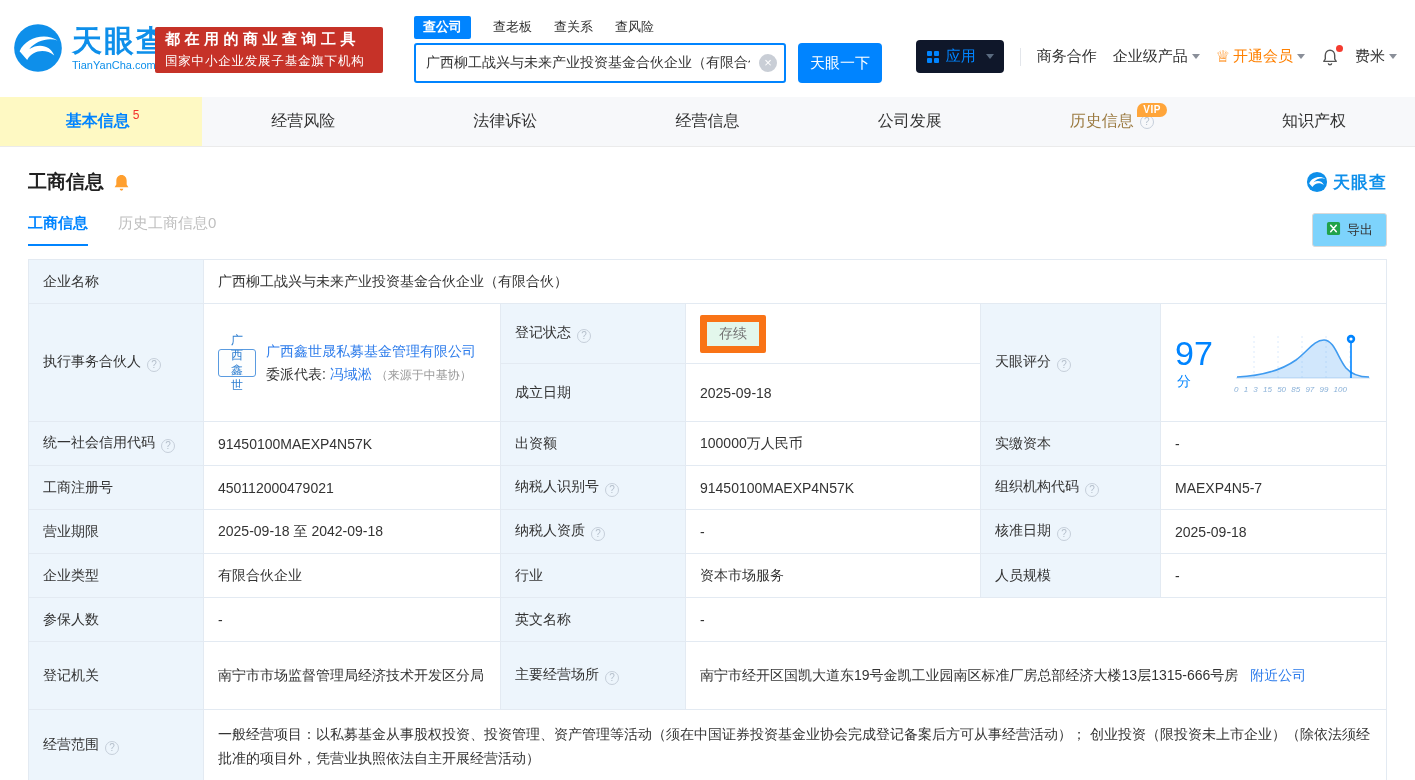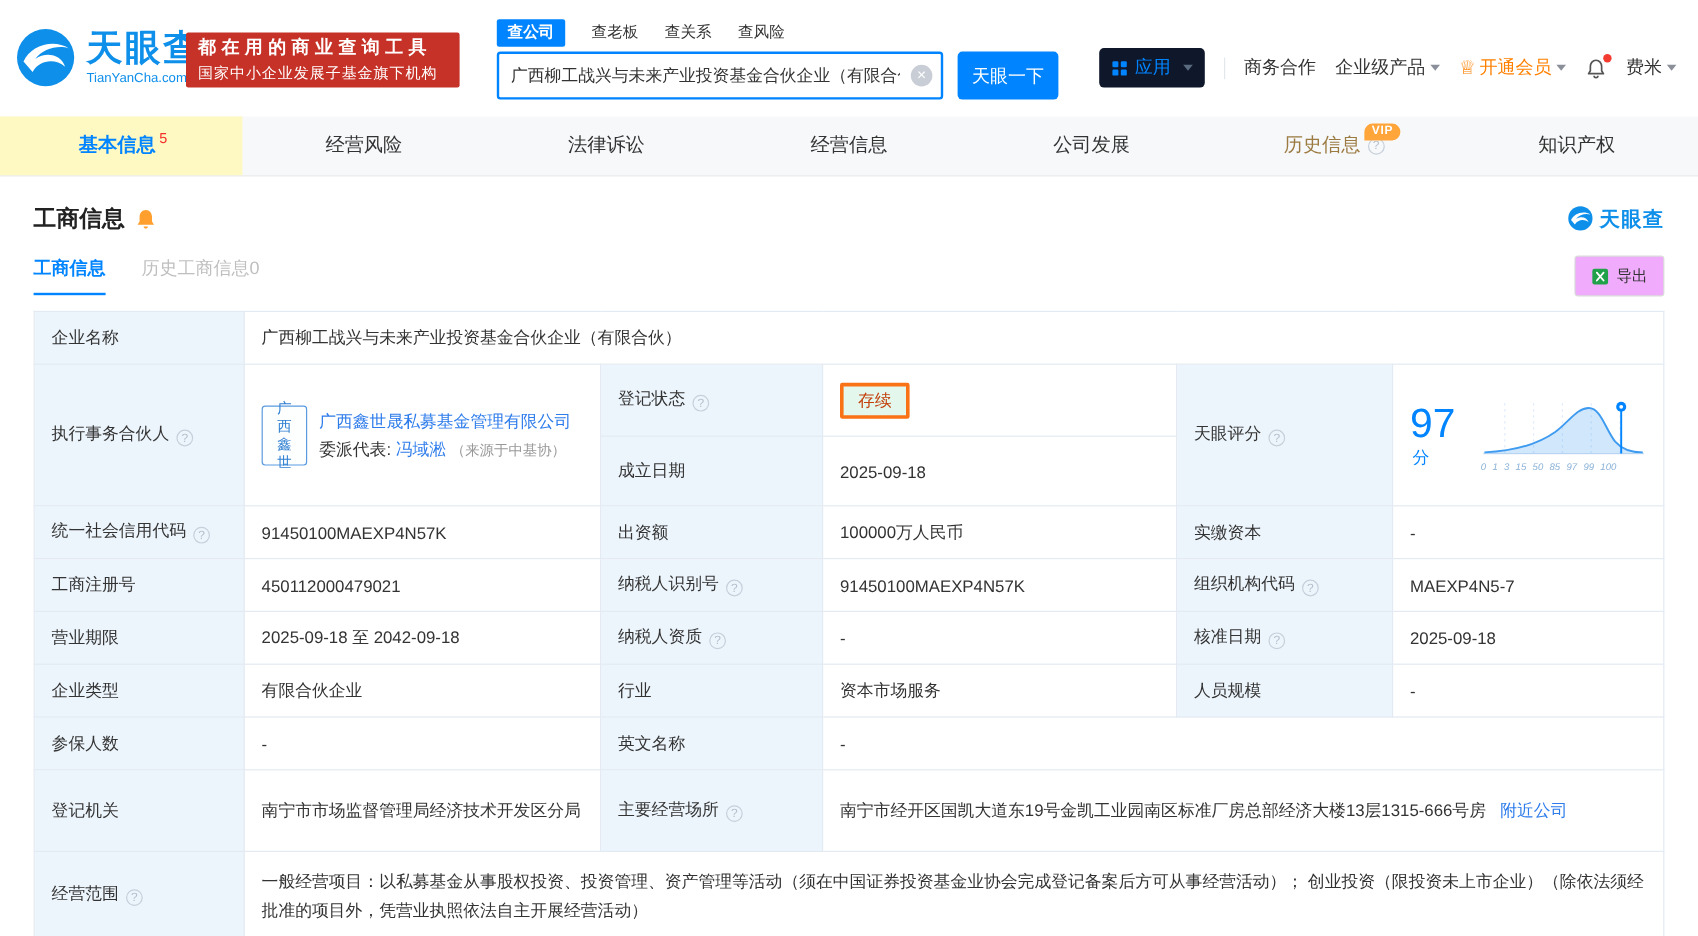--- a/index.html
+++ b/index.html
@@ -61,40 +61,40 @@
   .sec-title-wrap { display:flex; align-items:center; gap:8px; }
   .sec-title { font-size:19px; font-weight:bold; color:#222; }
   .mini-logo { display:flex; align-items:center; gap:5px; }
   .mini-logo .mini-brand { font-size:17px; font-weight:bold; color:#0e8fea; letter-spacing:1px; }
 
   .subtab-row { display:flex; justify-content:space-between; align-items:center; margin-top:18px; }
   .subtabs { display:flex; gap:30px; }
   .subtab { font-size:15px; padding-bottom:11px; cursor:pointer; }
   .subtab.active { color:#0084ff; border-bottom:2px solid #0084ff; font-weight:bold; }
   .subtab.inactive { color:#bfbfbf; }
-  .export-btn { display:flex; align-items:center; gap:6px; border:1px solid #d9d9d9; background:#f0abfc;
+  .export-btn { display:flex; gap:6px; border:1px solid #d9d9d9; background:#7dd3fc;
     border-radius:3px; padding:7px 13px; font-size:13px; color:#333; cursor:pointer;
     font-family:"Liberation Sans","DejaVu Sans",sans-serif; }
 
   
   .info-table { width:100%; border-collapse:collapse; table-layout:fixed; margin-top:12px; }
   .info-table td { border:1px solid #e3eaf2; font-size:14px; vertical-align:middle; padding:8px 14px; }
   .lbl { background:#edf5fc; color:#333; }
   .val { background:#fff; color:#333; }
   .h44 { height:44px; } .h60 { height:60px; } .h58 { height:58px; } .h68 { height:68px; } .h72 { height:72px; }
   .help { display:inline-flex; width:14px; height:14px; border:1px solid #c6cfda; border-radius:50%;
     color:#b4bfcb; font-size:10px; align-items:center; justify-content:center; margin-left:6px;
     vertical-align:-2px; cursor:pointer; }
-  .badge-green { display:inline-block; padding:3px 12px; background:#e3f7ec; color:#c2410c;
-    border:3px solid #f97316; border-radius:2px; font-size:14px; }
+  .badge-green { display:inline-block; padding:3px 12px; background:#e3f7ec; color:#737373;
+    border:7px solid #f97316; border-radius:2px; font-size:14px; }
   .link { color:#2d7ceb; cursor:pointer; text-decoration:none; }
   .muted { color:#999; font-size:12px; }
 
   .partner { display:flex; align-items:center; gap:10px; }
-  .partner-logo { width:38px; height:50px; min-width:38px; border:1px solid #5a9be0; border-radius:3px;
+  .partner-logo { width:38px; height:28px; min-width:38px; border:1px solid #5a9be0; border-radius:3px;
     color:#2f7fd1; font-size:12px; line-height:1.25; display:flex; align-items:center; justify-content:center;
     text-align:center; word-break:break-all; padding:11px; background:#fdfefe; }
   .partner-text { width:250px; line-height:20px; }
   .rep-line { margin-top:3px; }
 
   .score-wrap { display:flex; align-items:center; gap:10px; }
   .score-num { font-size:34px; color:#0084ff; }
   .score-unit { font-size:14px; color:#0084ff; margin-left:2px; }
   .chart { display:flex; flex-direction:column; }
   .axis { font-size:8px; color:#8ab1d8; word-spacing:3px; margin-top:1px; white-space:nowrap;font-style:italic; }

